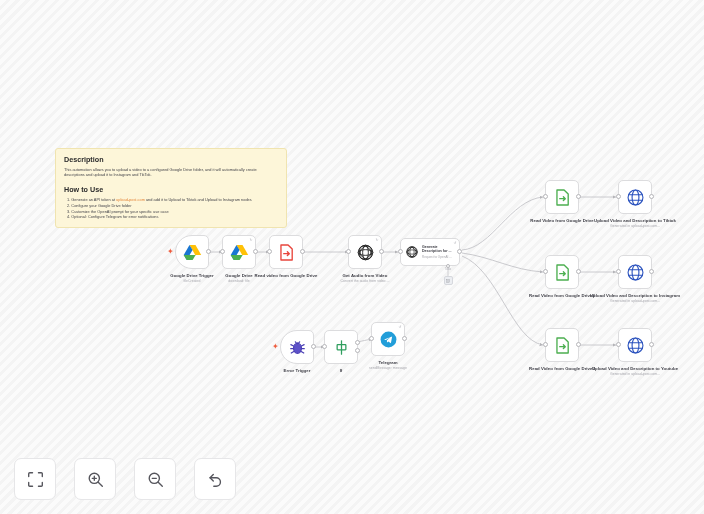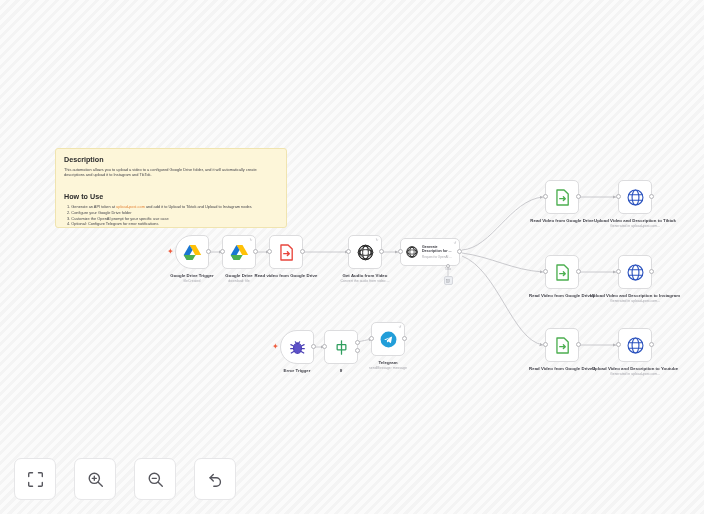--- a/index.html
+++ b/index.html
@@ -32,21 +32,21 @@
     overflow: hidden;
   }
   #sticky h3 {
     font-size: 7.2px; font-weight: bold; color: #2b2b2b;
     line-height: 9px; margin-bottom: 3px;
   }
   #sticky p.body {
     font-size: 3.9px; color: #44444a; line-height: 5.2px;
     margin-bottom: 5px;
   }
-  #sticky h3.second { margin-top: 15px; }
+  #sticky h3.second { margin-top: 8px; }
   #sticky ol {
     list-style: none;
     font-size: 3.9px; color: #44444a; line-height: 5.6px;
     padding-left: 3px;
   }
   #sticky ol li { white-space: nowrap; }
   #sticky a { color: #e4873c; text-decoration: none; }
 
   
   #wires { position: absolute; left: 0; top: 0; width: 704px; height: 514px; }

